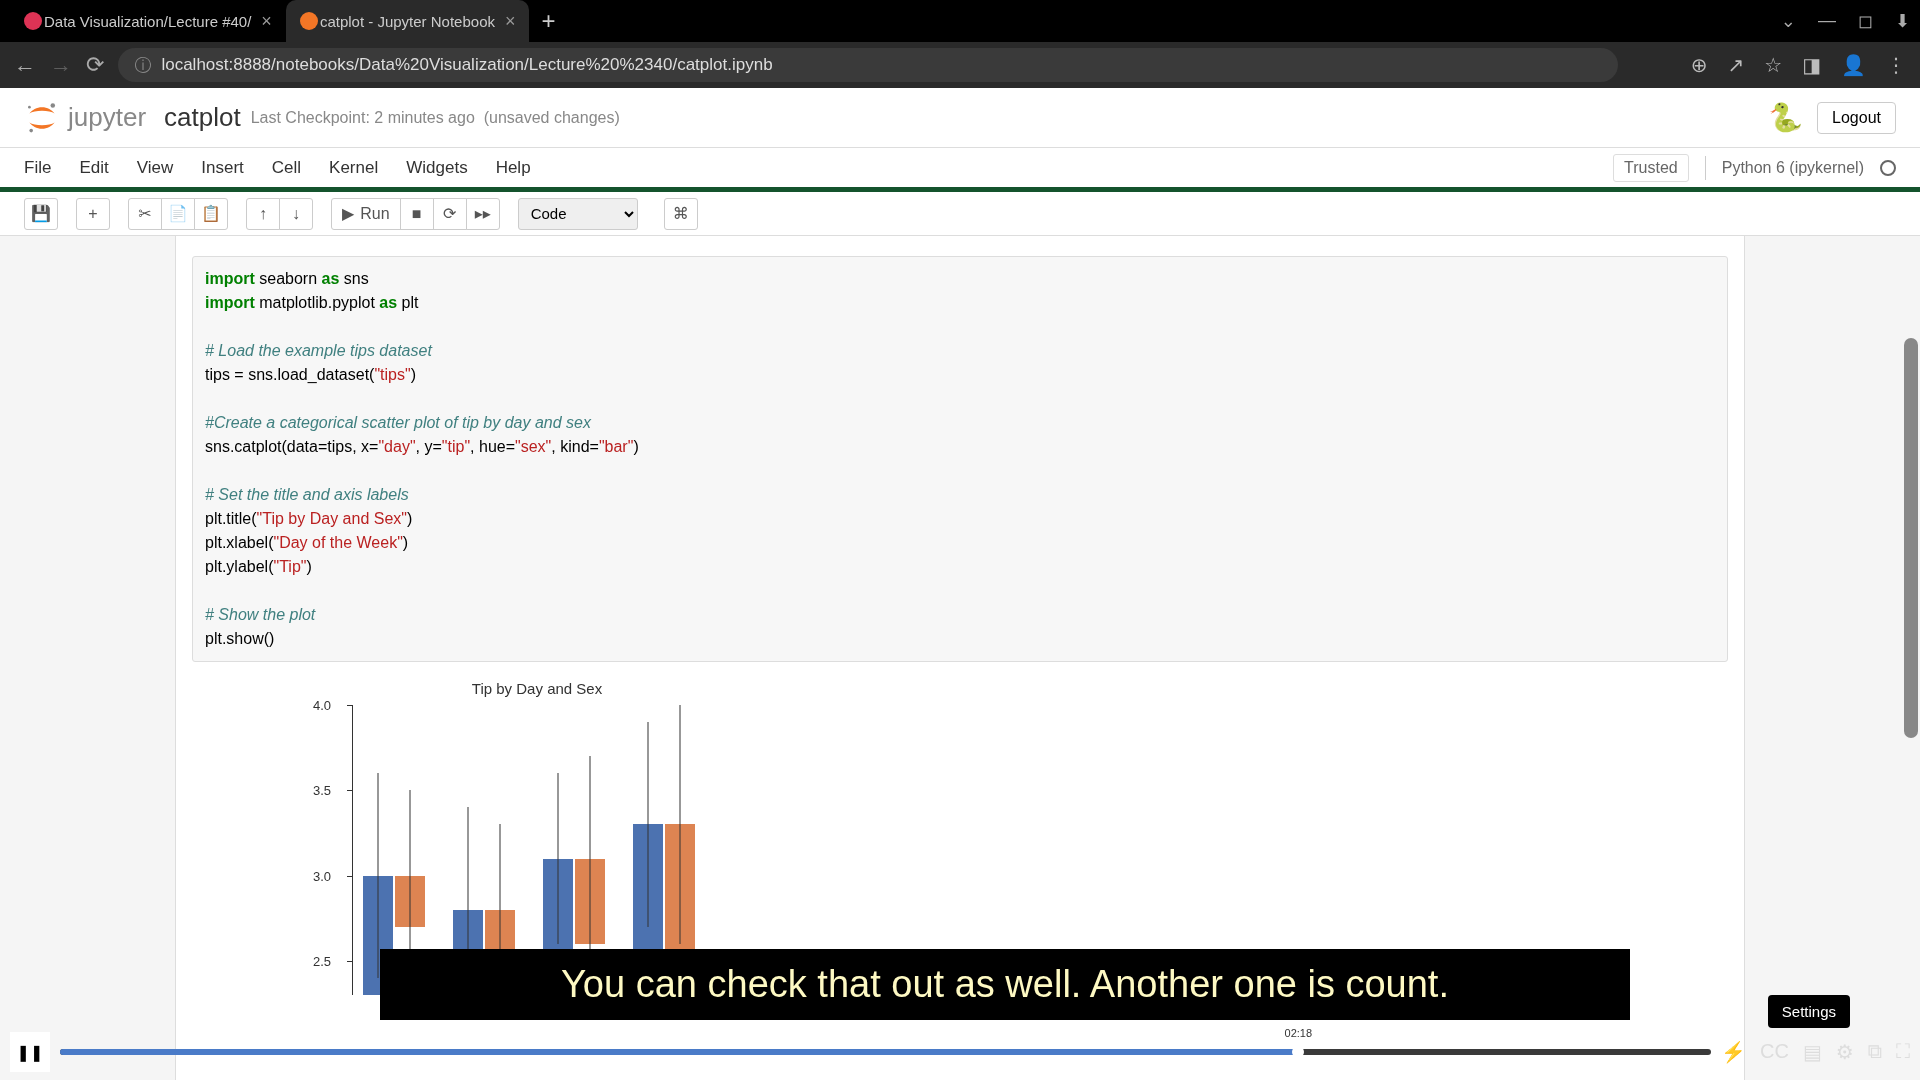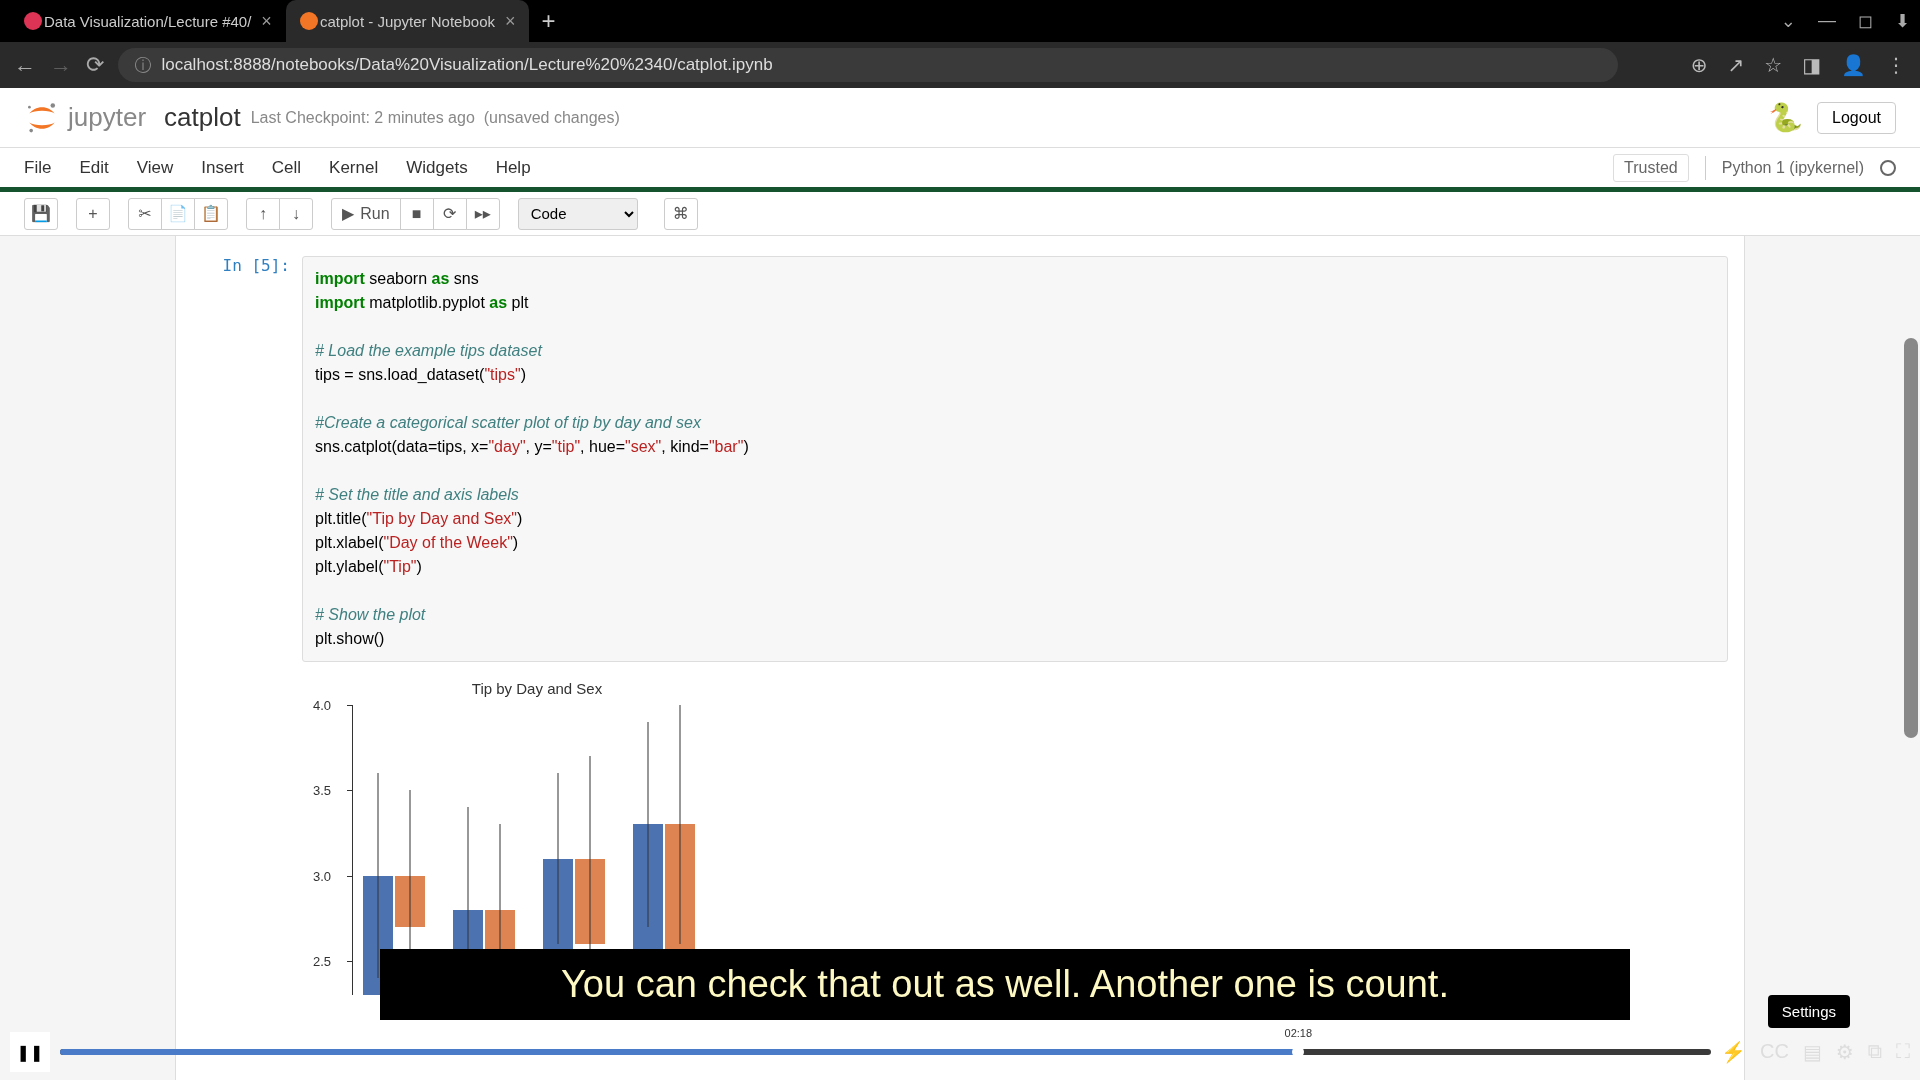--- a/index.html
+++ b/index.html
@@ -145,21 +145,21 @@
     <span>Edit</span>
     <span>View</span>
     <span>Insert</span>
     <span>Cell</span>
     <span>Kernel</span>
     <span>Widgets</span>
     <span>Help</span>
     <div class="menubar-right">
       <span class="trusted-box">Trusted</span>
       <span style="border-left:1px solid #ccc;height:24px;"></span>
-      <span>Python 1 (ipykernel)</span>
+      <span>Python 6 (ipykernel)</span>
       <span class="kernel-ind"></span>
     </div>
   </div>
 
   <div class="toolbar">
     <div class="tb-btn">💾</div>
     <div style="width:6px;"></div>
     <div class="tb-btn">+</div>
     <div style="width:6px;"></div>
     <div class="tb-group">
@@ -182,21 +182,20 @@
     <div style="width:6px;"></div>
     <select class="cell-type">
       <option>Code</option>
     </select>
     <div style="width:14px;"></div>
     <div class="tb-btn">⌘</div>
   </div>
 
   <div class="nb-content">
     <div class="cell">
-      <div class="prompt">In [5]:</div>
       <div class="input-area"><span class="kw">import</span><span> seaborn </span><span class="kw2">as</span><span> sns</span>
 <span class="kw">import</span><span> matplotlib.pyplot </span><span class="kw2">as</span><span> plt</span>
 
 <span class="com"># Load the example tips dataset</span>
 <span>tips = sns.load_dataset(</span><span class="str">"tips"</span><span>)</span>
 
 <span class="com">#Create a categorical scatter plot of tip by day and sex</span>
 <span>sns.catplot(data=tips, x=</span><span class="str">"day"</span><span>, y=</span><span class="str">"tip"</span><span>, hue=</span><span class="str">"sex"</span><span>, kind=</span><span class="str">"bar"</span><span>)</span>
 
 <span class="com"># Set the title and axis labels</span>

